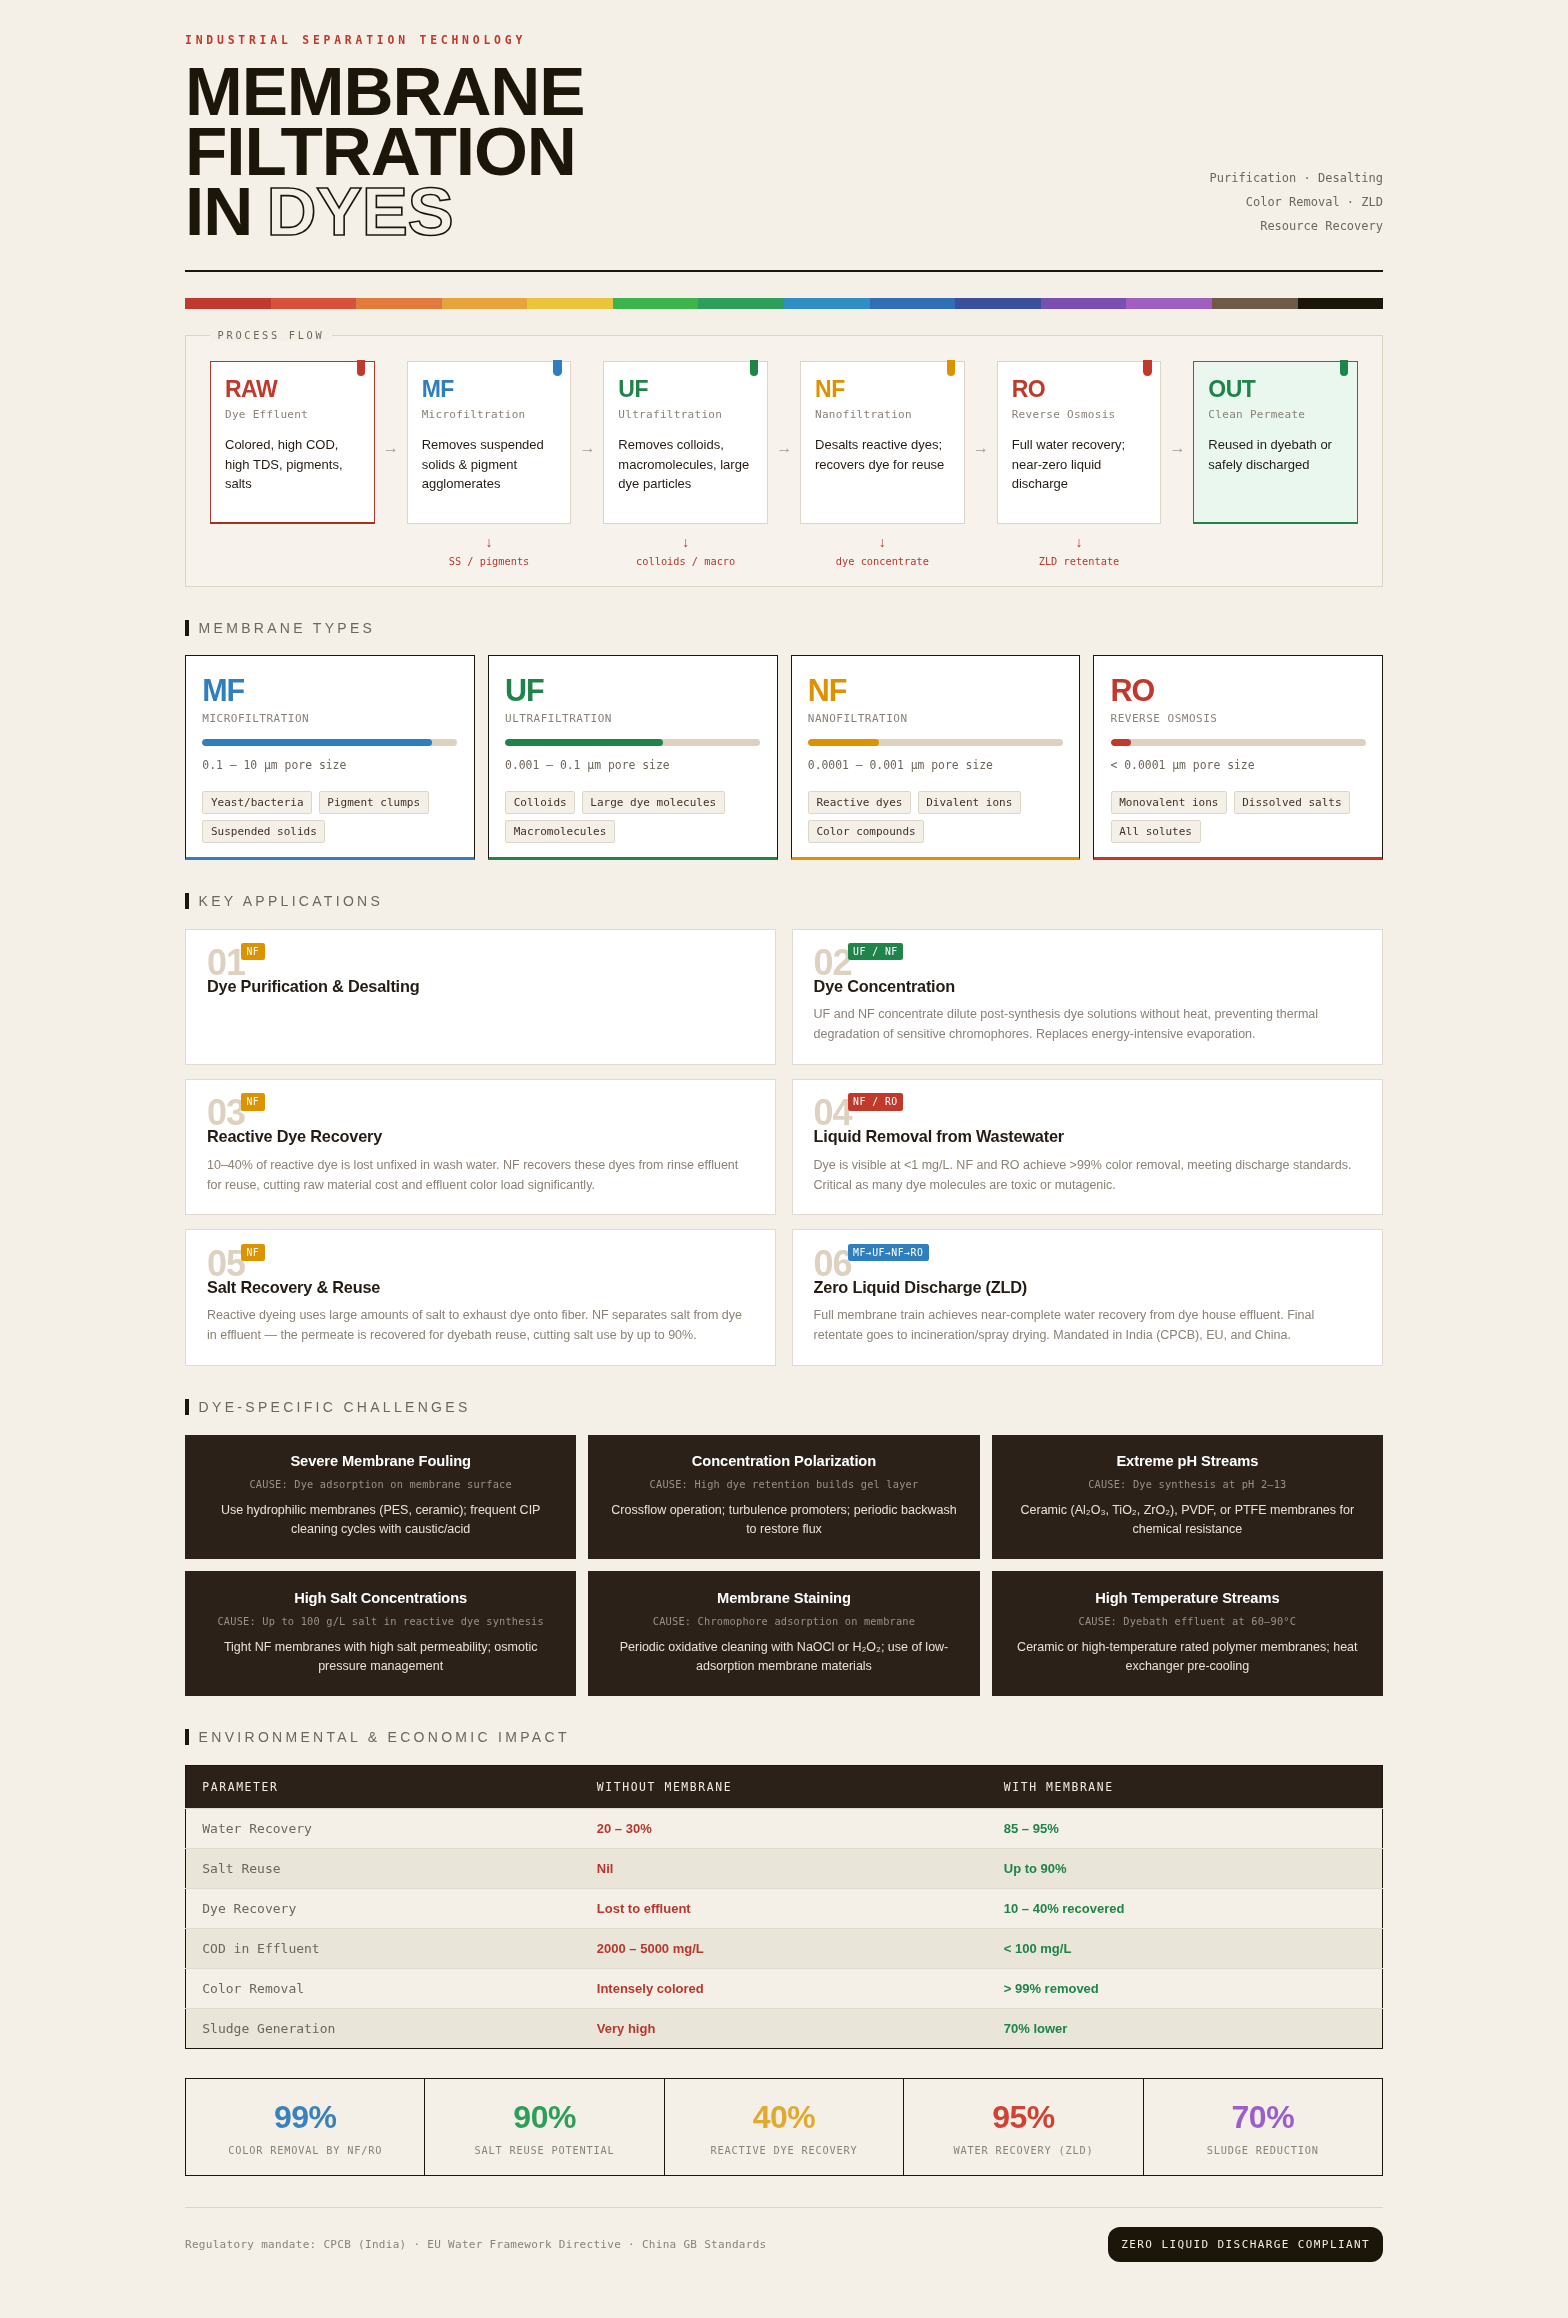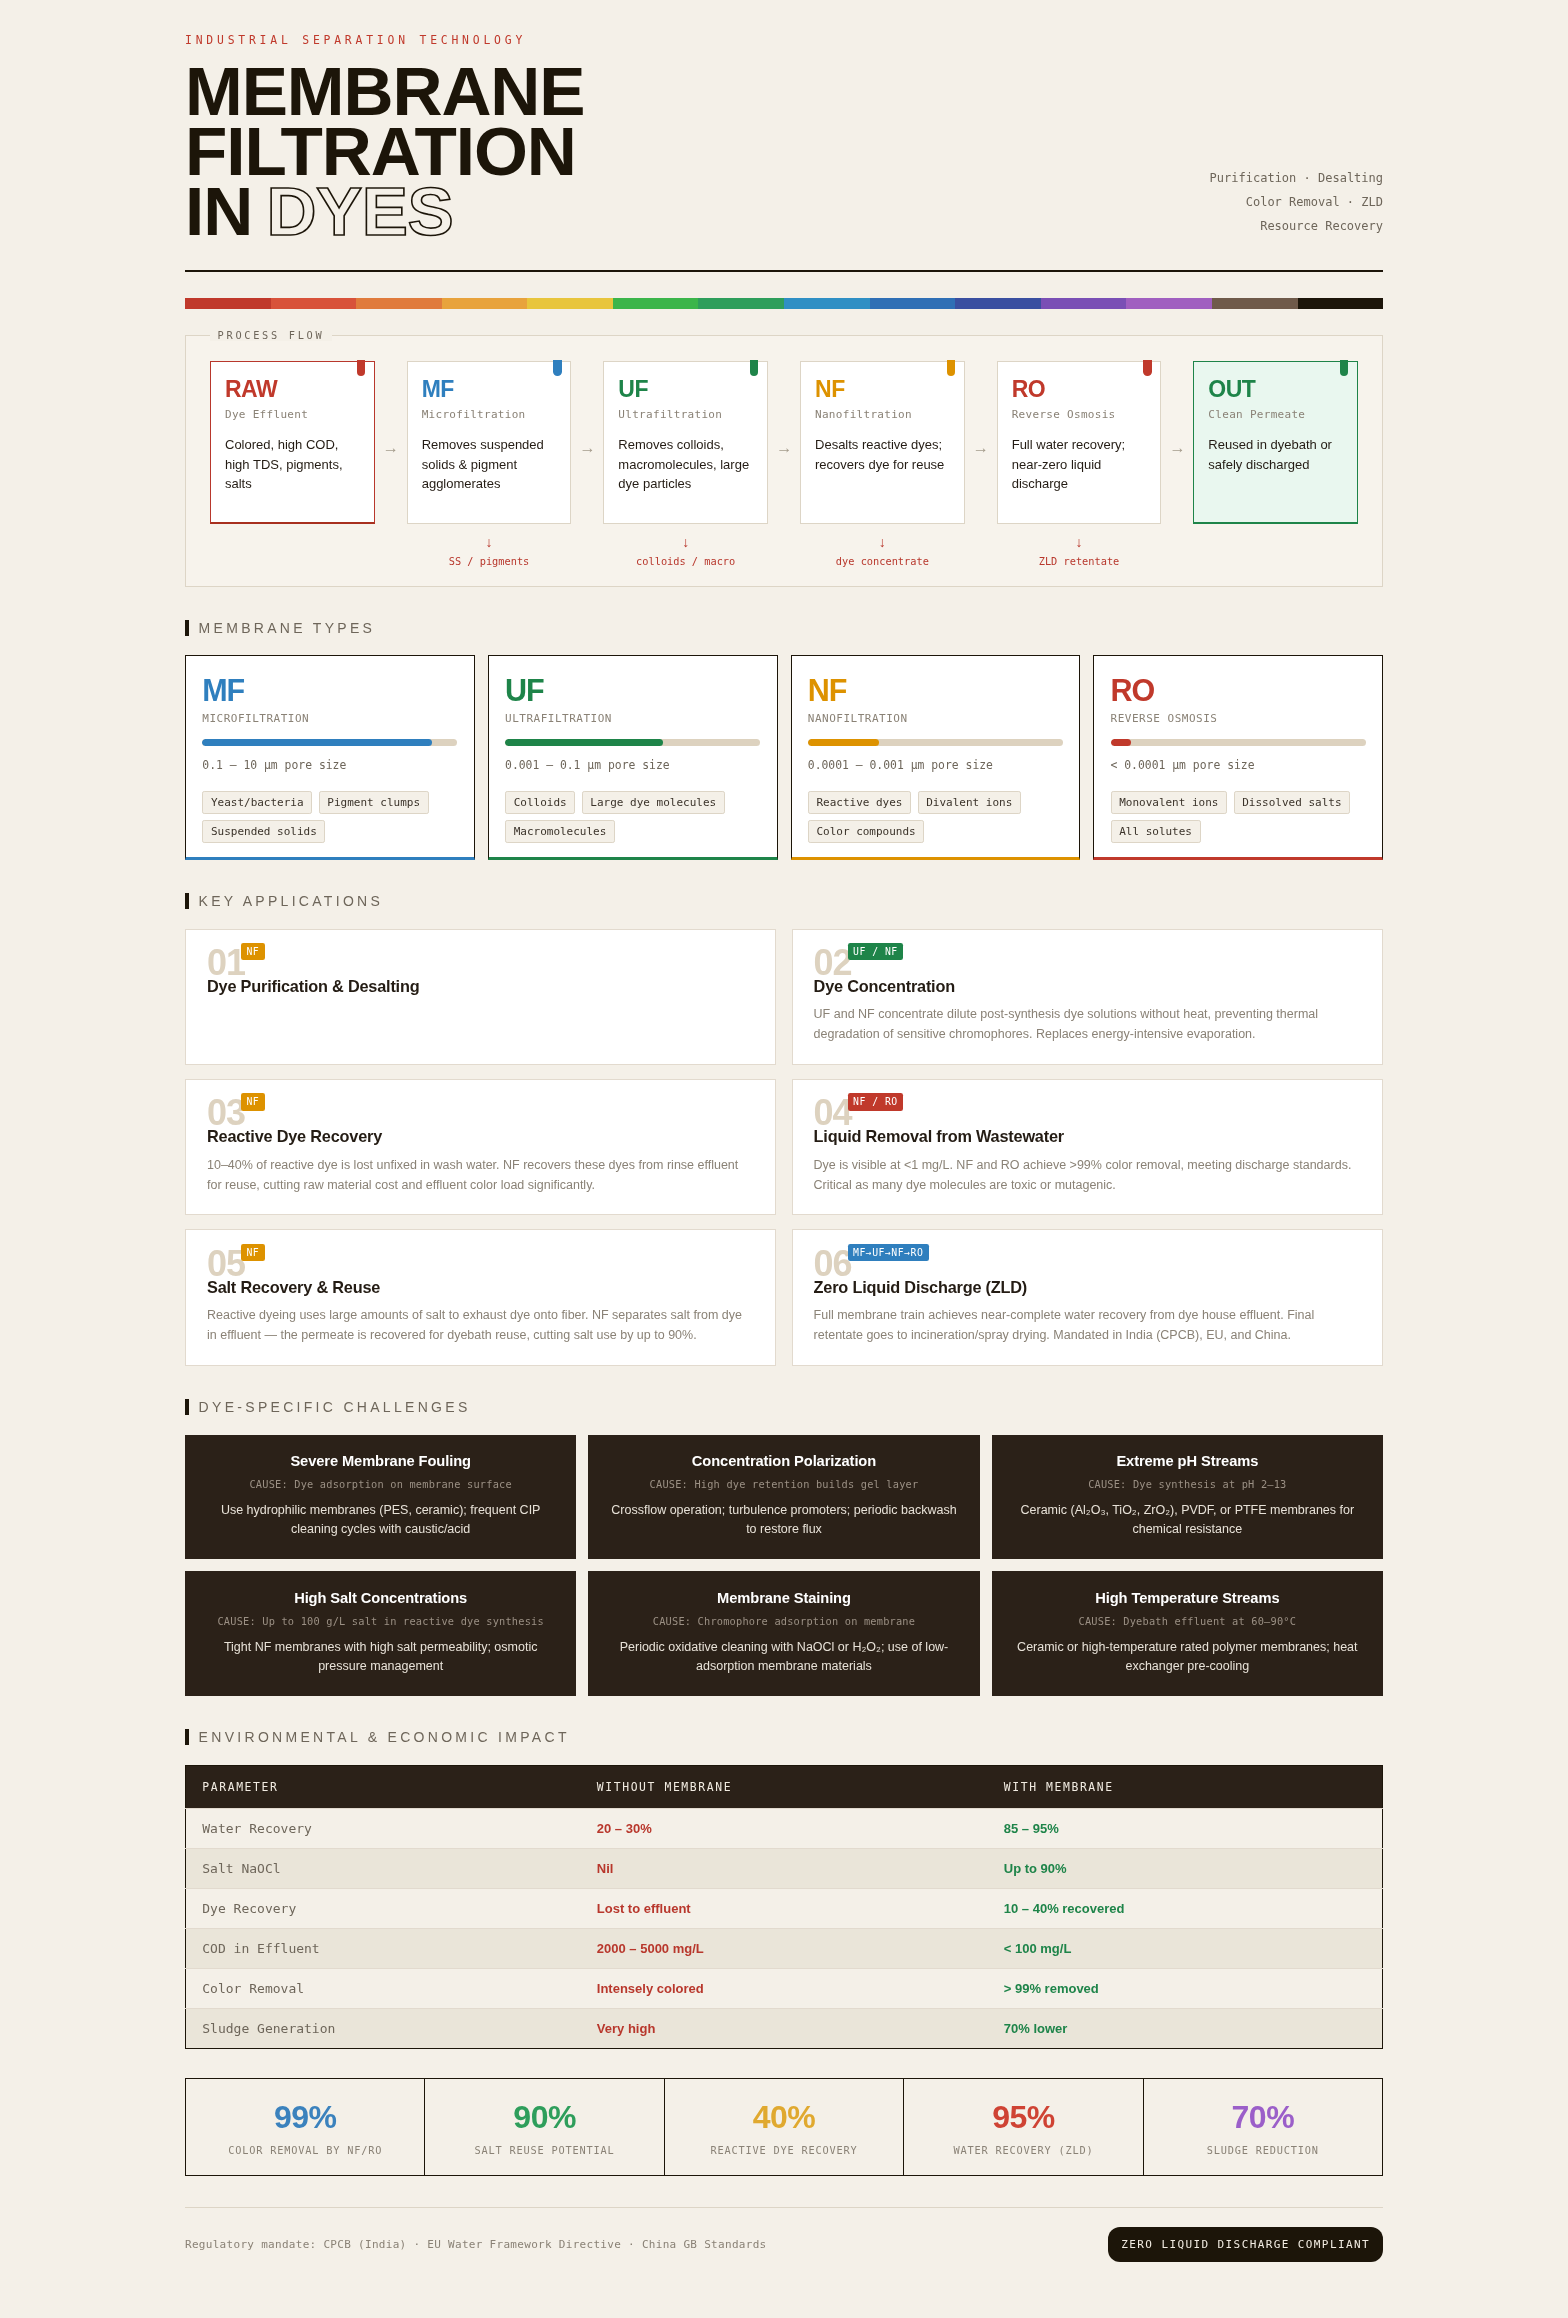--- a/index.html
+++ b/index.html
@@ -9,21 +9,21 @@
     font-family: "Liberation Sans", sans-serif;
     color: #241c14;
     -webkit-font-smoothing: antialiased;
   }
   .page { width: 1568px; padding: 33px 185px 38px 185px; }
 
   
   .eyebrow {
     font-family: "DejaVu Sans Mono", monospace;
     font-size: 11.4px; letter-spacing: 3.8px; color: #c0392b;
-    margin-bottom: 15.2px; font-weight: 400;
+    margin-bottom: 15.2px; font-weight: 700;
   }
   .titleblock { position: relative; }
   .title-line {
     font-family: "Liberation Sans", sans-serif;
     font-weight: 700; font-size: 68px; line-height: 0.88;
     letter-spacing: -1.1px; color: #1c1509; text-transform: uppercase;
     transform: scaleX(1.02); transform-origin: left;
   }
   .title-line.l3 { display: flex; align-items: baseline; gap: 14px; }
   .outline-word {
@@ -474,21 +474,21 @@
             <th class="col-c">WITH MEMBRANE</th>
           </tr>
         </thead>
       <tbody id="tbl-body">
           <tr>
             <td class="td-param">Water Recovery</td>
             <td class="td-bad">20 – 30%</td>
             <td class="td-good">85 – 95%</td>
           </tr>
           <tr>
-            <td class="td-param">Salt NaOCl</td>
+            <td class="td-param">Salt Reuse</td>
             <td class="td-bad">Nil</td>
             <td class="td-good">Up to 90%</td>
           </tr>
           <tr>
             <td class="td-param">Dye Recovery</td>
             <td class="td-bad">Lost to effluent</td>
             <td class="td-good">10 – 40% recovered</td>
           </tr>
           <tr>
             <td class="td-param">COD in Effluent</td>

